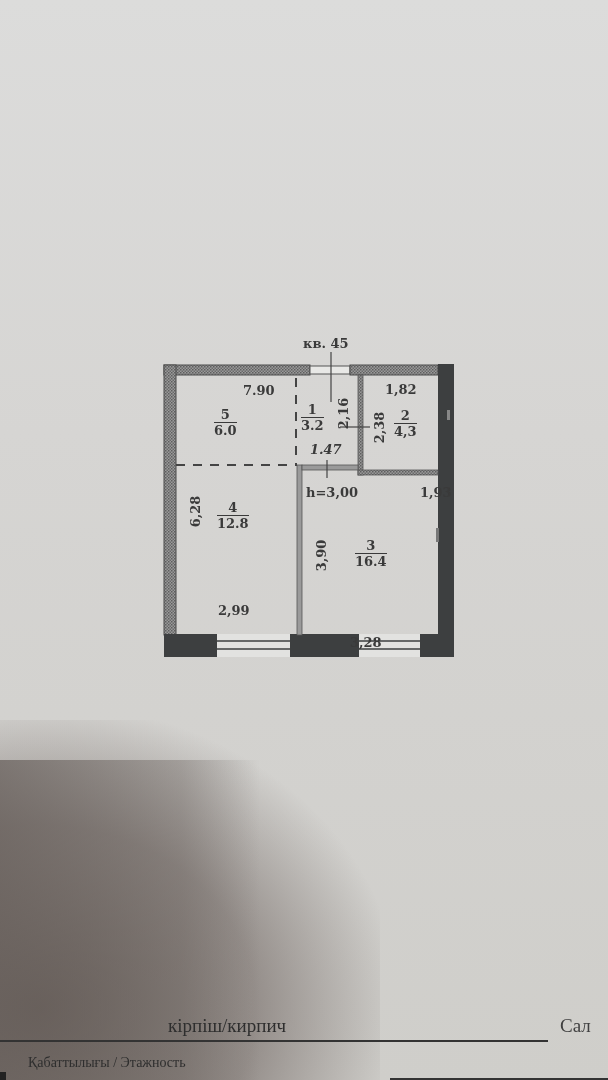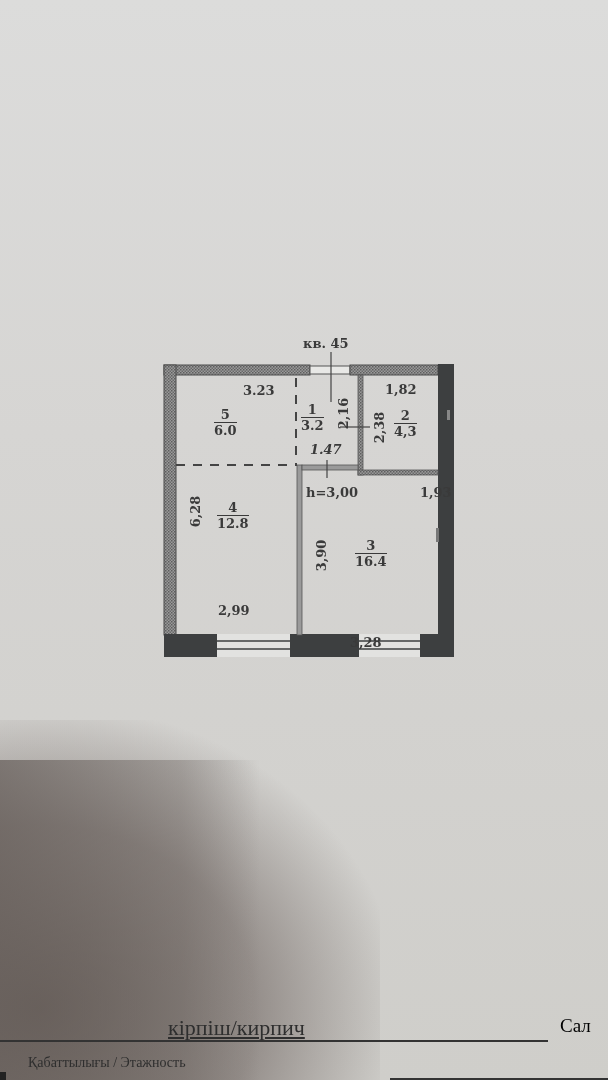--- a/index.html
+++ b/index.html
@@ -23,24 +23,24 @@
   }
   .vert { transform: rotate(-90deg); transform-origin: center center; }
   .frac { position: absolute; text-align: center; font-family: "DejaVu Serif", serif; font-weight: bold; color: #3a3a3a; font-size: 13px; line-height: 1; }
   .frac .num { display: block; border-bottom: 1.5px solid #3a3a3a; padding: 0 3px 1px; }
   .frac .den { display: block; padding-top: 1px; }
   .footer-line1 {
     position: absolute; left: 0; top: 1014px; width: 548px; height: 26px;
     border-bottom: 2px solid #333;
   }
   .material {
-    position: absolute; left: 168px; top: 1015px; font-size: 22px; color: #2e2e2e; text-decoration: underline;
+    position: absolute; left: 168px; top: 1015px; font-size: 19px; color: #2e2e2e;
   }
   .cal {
-    position: absolute; left: 560px; top: 1015px; font-size: 19px; color: #000000;
+    position: absolute; left: 560px; top: 1015px; font-size: 19px; color: #404040;
   }
   .floors {
     position: absolute; left: 28px; top: 1055px; font-size: 14px; color: #2e2e2e;
   }
   .footer-line2 {
     position: absolute; left: 390px; top: 1078px; width: 218px; height: 2px; background:#333;
   }
   .footer-tick { position:absolute; left:0; top:1072px; width:6px; height:8px; background:#222; }
 </style>
 </head>
@@ -92,21 +92,21 @@
     <line x1="327" y1="460" x2="327" y2="478" stroke="#444" stroke-width="1.2"></line>
 
     <rect x="436" y="528" width="3" height="14" fill="#777"></rect>
     <rect x="447" y="410" width="3" height="10" fill="#888"></rect>
   </svg>
 
   
   <div class="lbl" style="left:303px; top:337px; font-size:13px;">кв. 45</div>
 
   
-  <div class="lbl" style="left:243px; top:384px;">3.23</div>
+  <div class="lbl" style="left:243px; top:384px;">7.90</div>
   <div class="frac" style="left:214px; top:408px;">
     <span class="num">5</span>
     <span class="den">6.0</span>
   </div>
 
   
   <div class="frac" style="left:301px; top:403px;">
     <span class="num">1</span>
     <span class="den">3.2</span>
   </div>

